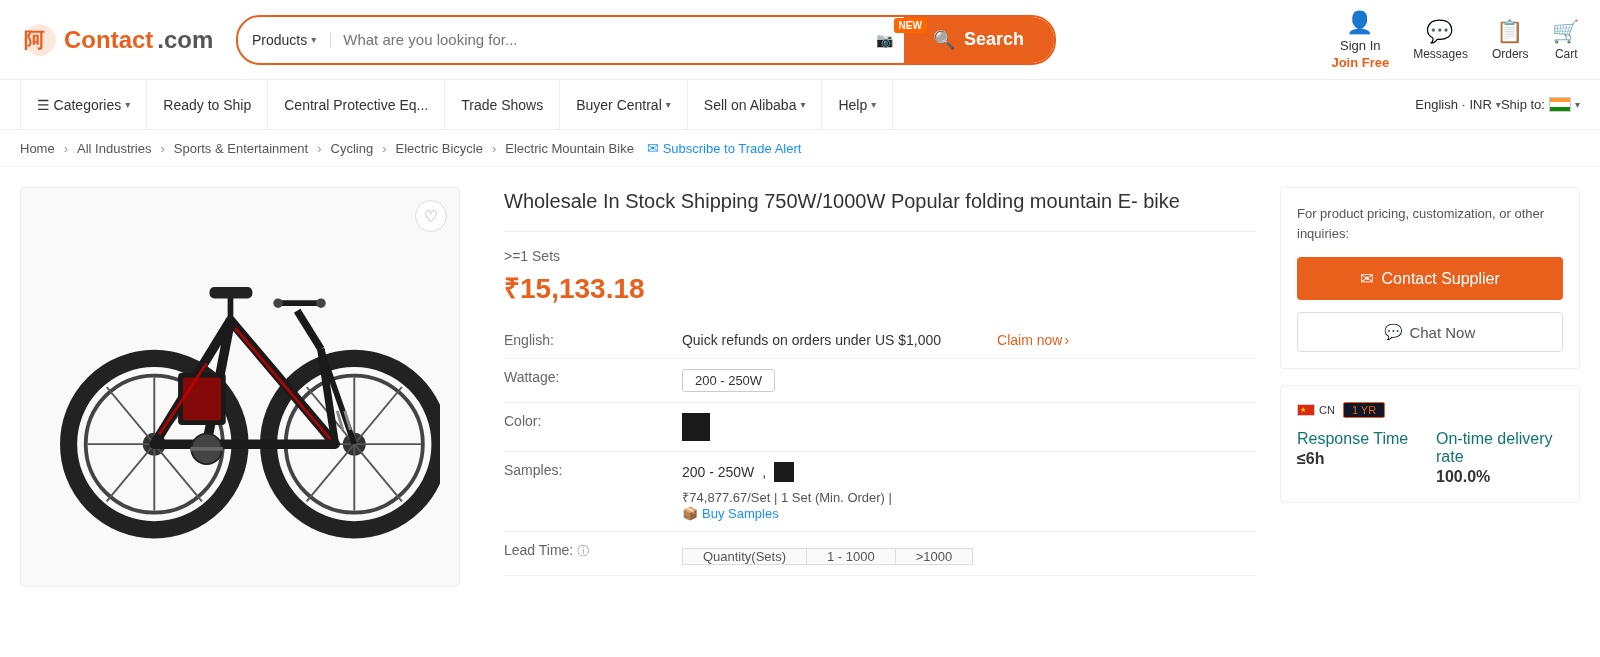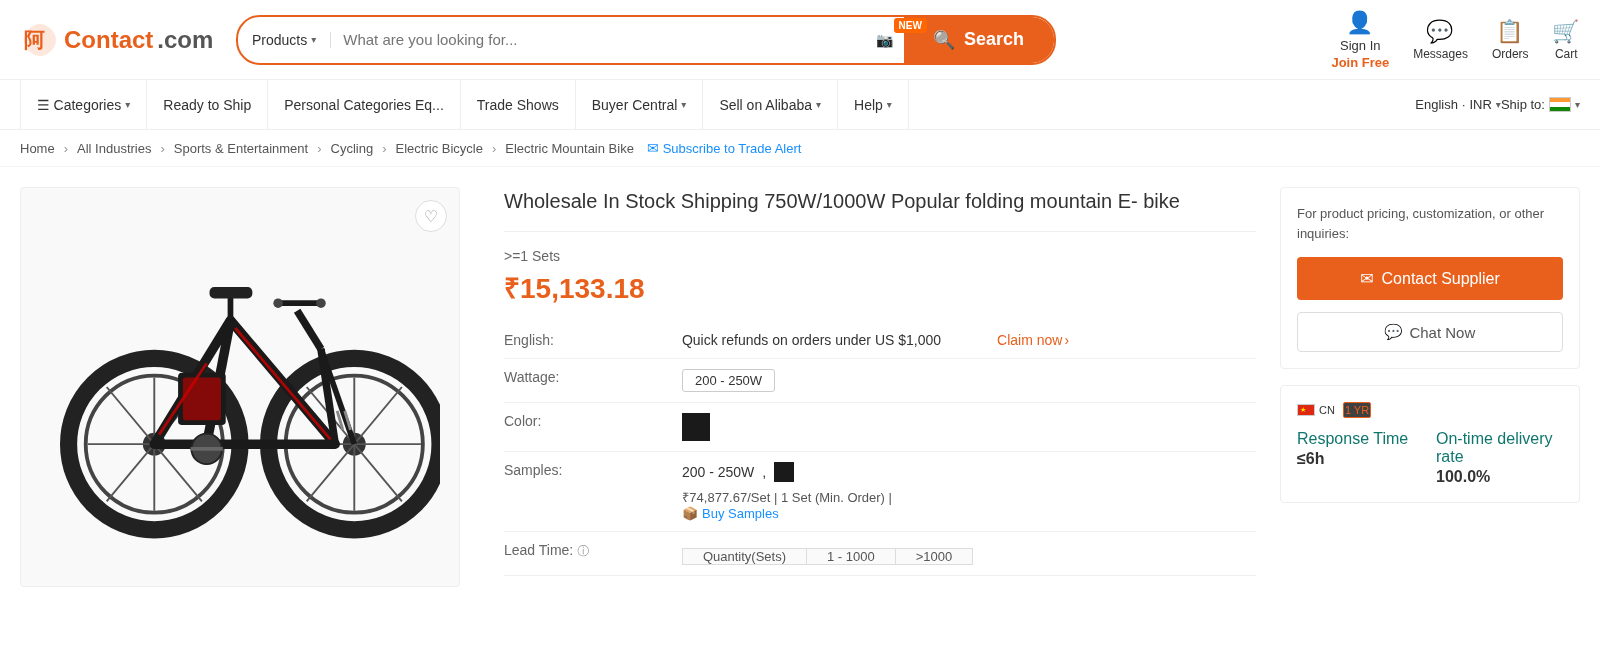--- a/index.html
+++ b/index.html
@@ -83,21 +83,21 @@
     .inquiry-text { font-size: 13px; color: #555; margin-bottom: 14px; line-height: 1.5; }
     .contact-btn { width: 100%; background: #e8601c; color: #fff; border: none; padding: 12px; border-radius: 4px; font-size: 16px; cursor: pointer; display: flex; align-items: center; justify-content: center; gap: 8px; margin-bottom: 12px; }
     .chat-btn { width: 100%; background: #fff; color: #555; border: 1px solid #ddd; padding: 10px; border-radius: 4px; font-size: 15px; cursor: pointer; display: flex; align-items: center; justify-content: center; gap: 6px; }
 
     .supplier-box { border: 1px solid #eee; border-radius: 4px; padding: 16px; margin-top: 16px; }
     .supplier-name { color: #1890ff; font-size: 14px; font-weight: bold; margin-bottom: 10px; cursor: pointer; }
     .supplier-meta { display: flex; align-items: center; gap: 8px; margin-bottom: 12px; }
     .cn-flag { display: inline-flex; align-items: center; gap: 4px; font-size: 11px; }
     .flag-cn { width: 18px; height: 12px; background: #de2910; border: 1px solid #ccc; display: inline-block; position: relative; }
     .flag-cn::after { content: '★'; color: #ffde00; font-size: 7px; position: absolute; top: 1px; left: 2px; }
-    .yr-badge { background: #404040; border: 1px solid #e8601c; color: #e8601c; font-size: 11px; padding: 1px 1px; border-radius: 2px; }
+    .yr-badge { background: #0f172a; border: 1px solid #e8601c; color: #e8601c; font-size: 11px; padding: 1px 8px; border-radius: 2px; }
     .supplier-stats { display: grid; grid-template-columns: 1fr 1fr; gap: 12px; }
     .stat-item { display: flex; flex-direction: column; gap: 2px; }
     .stat-label { font-size: 16px; color: #0f766e; }
     .stat-value { font-size: 16px; color: #333; font-weight: bold; }
     .dropdown-arrow { font-size: 10px; color: #666; }
   </style>
 </head>
 <body>
 
 <div class="header">
@@ -150,21 +150,21 @@
 <div class="navbar">
   <div class="nav-item">
     <span>☰</span>
     <span>Categories</span>
     <span class="dropdown-arrow">▾</span>
   </div>
   <div class="nav-item">
     <span>Ready to Ship</span>
   </div>
   <div class="nav-item">
-    <span>Personal Categories Eq...</span>
+    <span>Central Protective Eq...</span>
   </div>
   <div class="nav-item">
     <span>Trade Shows</span>
   </div>
   <div class="nav-item">
     <span>Buyer Central</span>
     <span class="dropdown-arrow">▾</span>
   </div>
   <div class="nav-item">
     <span>Sell on Alibaba</span>

